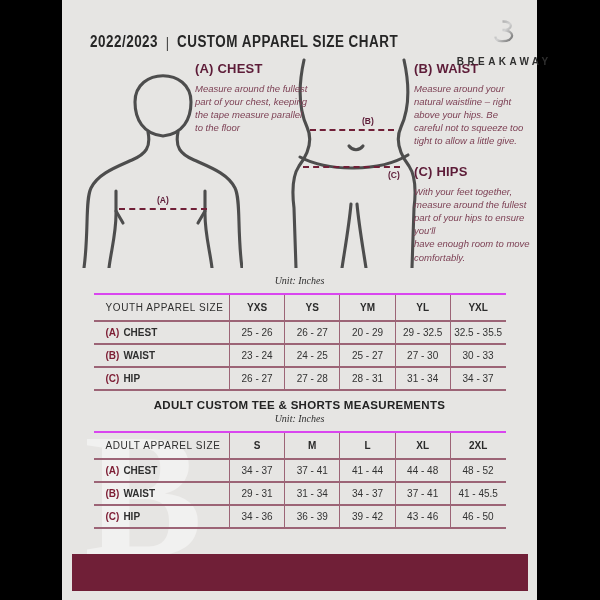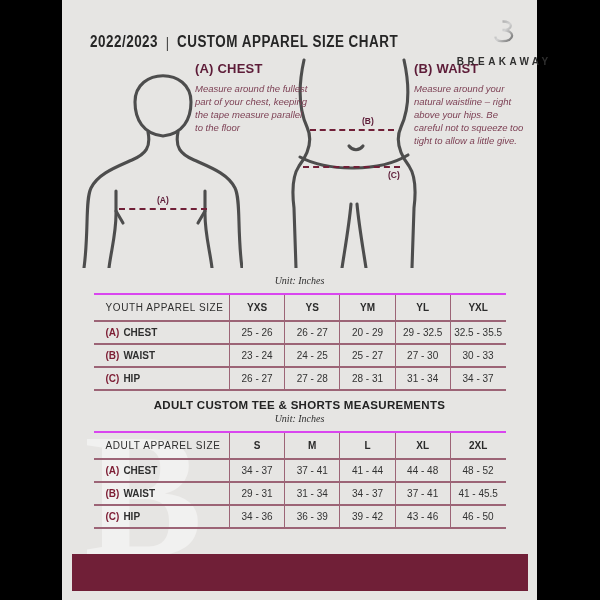--- a/index.html
+++ b/index.html
@@ -135,20 +135,25 @@
     <span class="dash-label lab-c">(C)</span>
 
     <div class="guide-block gb-chest">
       <p class="guide-heading">(A) CHEST</p>
       <p class="guide-text">Measure around the fullest part of your chest, keeping the tape measure parallel to the floor</p>
     </div>
     <div class="guide-block gb-waist">
       <p class="guide-heading">(B) WAIST</p>
       <p class="guide-text">Measure around your natural waistline – right above your hips. Be careful not to squeeze too tight to allow a little give.</p>
     </div>
+    <div class="guide-block gb-hips">
+      <p class="guide-heading">(C) HIPS</p>
+      <p class="guide-text pre">With your feet together, measure around the fullest part of your hips to ensure you'll
+have enough room to move comfortably.</p>
+    </div>
   </div>
 
   <div class="tbl-section youth-section">
     <p class="unit">Unit: Inches</p>
     <table class="size-table">
       <colgroup>
           <col class="c0">
           <col>
           <col>
           <col>

